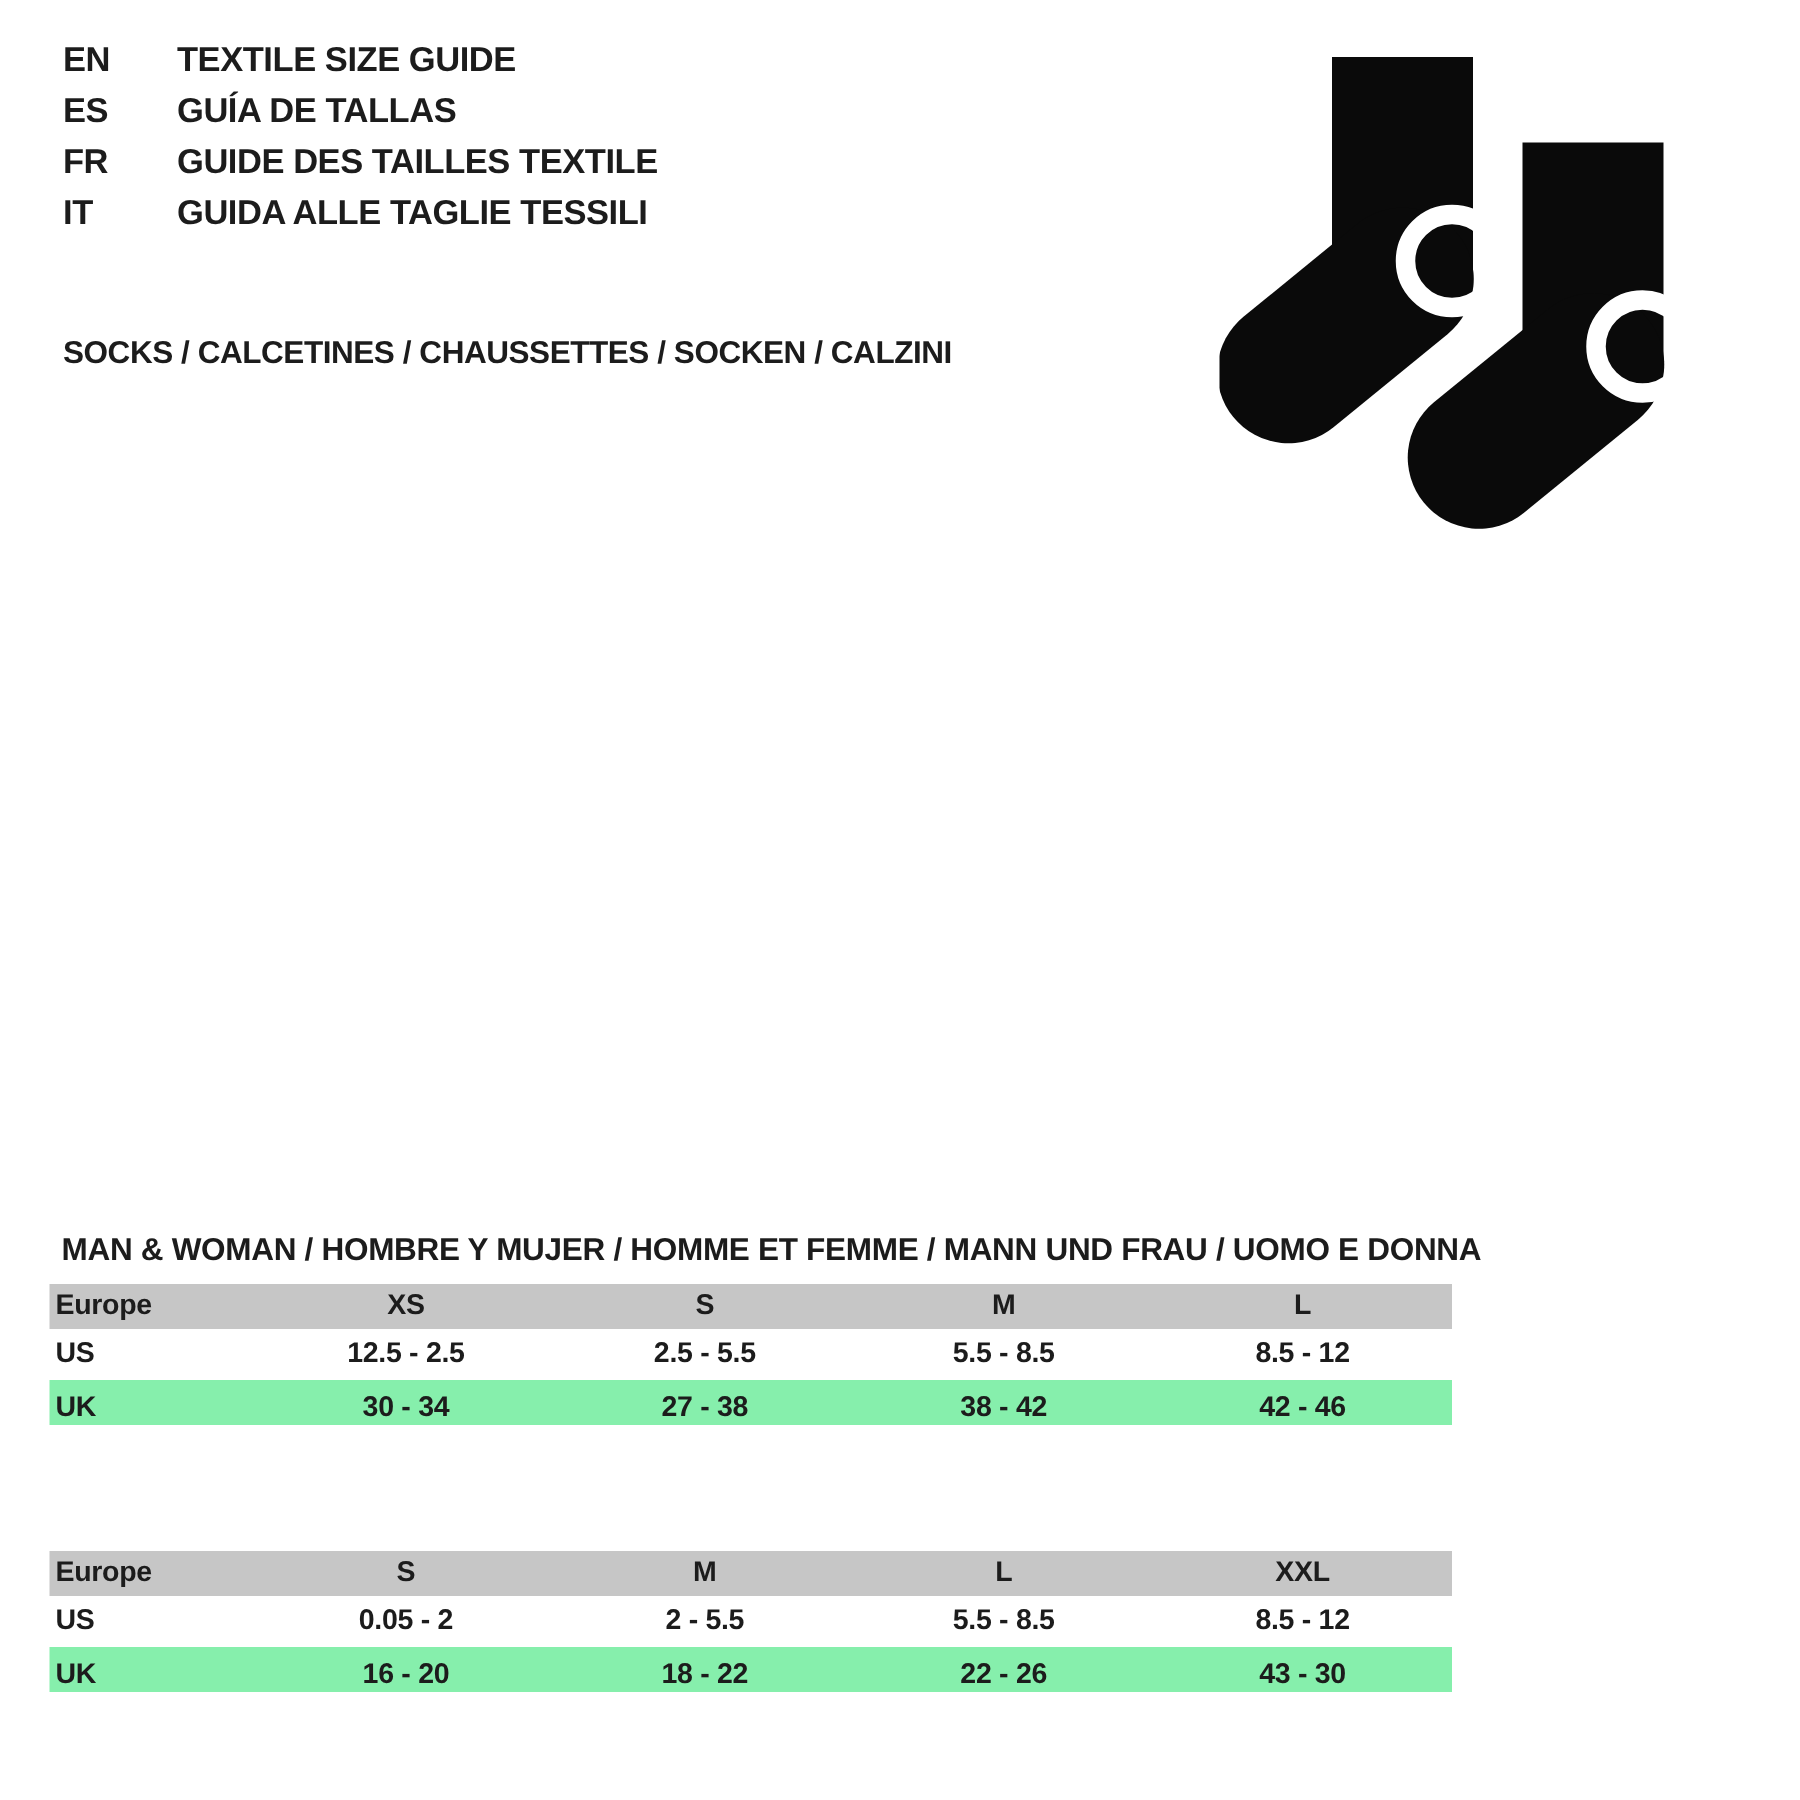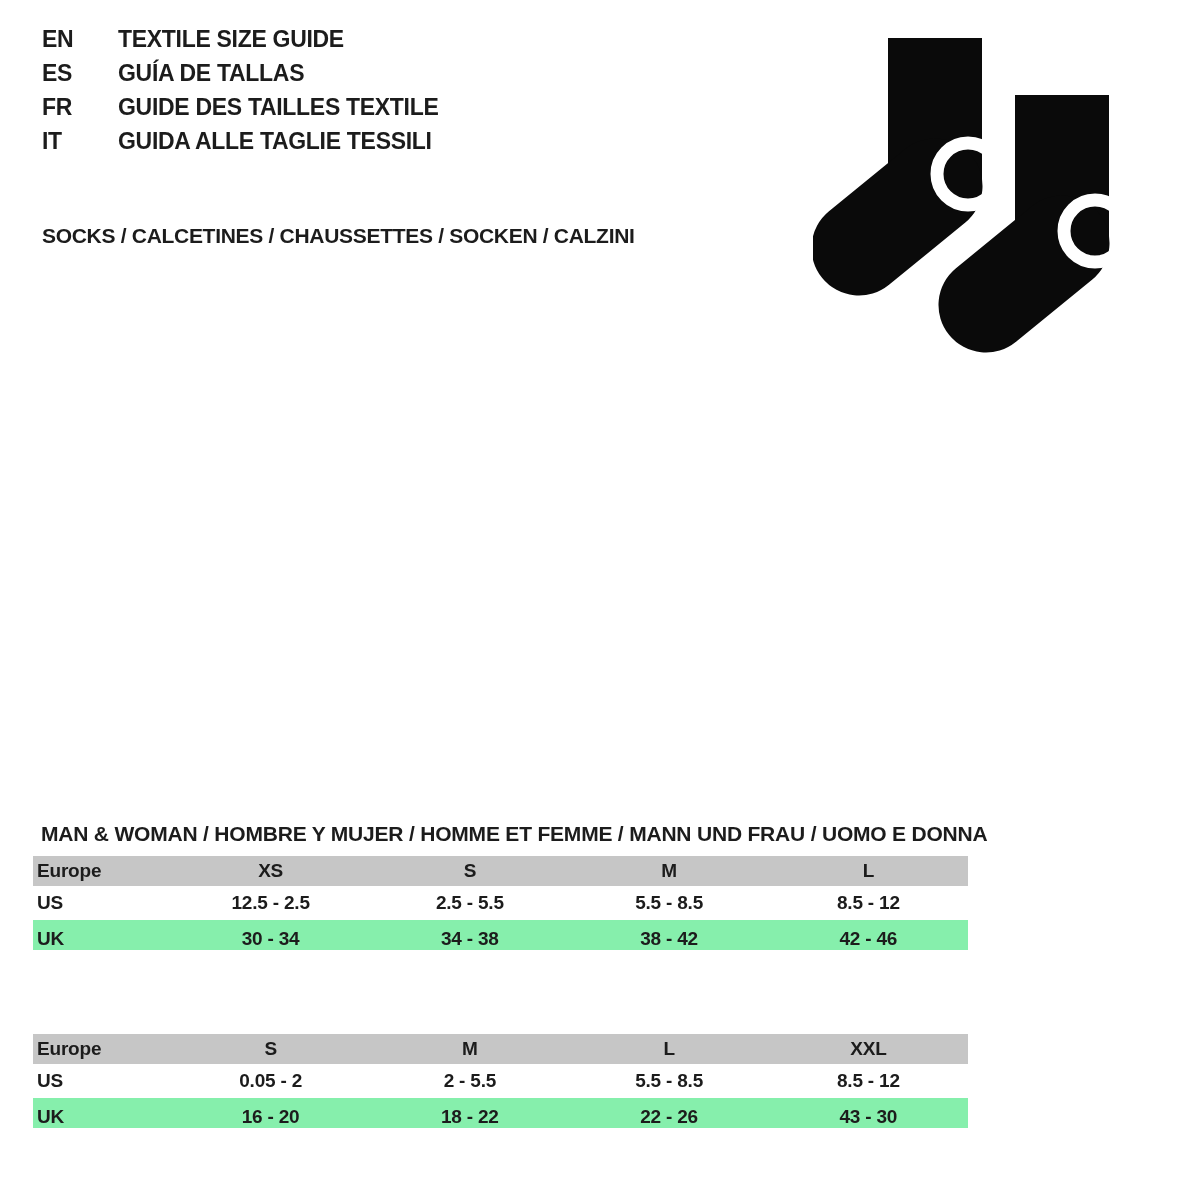--- a/index.html
+++ b/index.html
@@ -137,21 +137,21 @@
     <div class="tr">
       <div class="td label">US</div>
       <div class="td">12.5 - 2.5</div>
       <div class="td">2.5 - 5.5</div>
       <div class="td">5.5 - 8.5</div>
       <div class="td">8.5 - 12</div>
     </div>
     <div class="tr even">
       <div class="td label">UK</div>
       <div class="td">30 - 34</div>
-      <div class="td">34 - 38</div>
+      <div class="td">27 - 38</div>
       <div class="td">38 - 42</div>
       <div class="td">42 - 46</div>
     </div>
   </div>
 </section>
 
 <section class="size-table table-children">
   <div class="t">
     <div class="tr head">
       <div class="td label">Europe</div>

